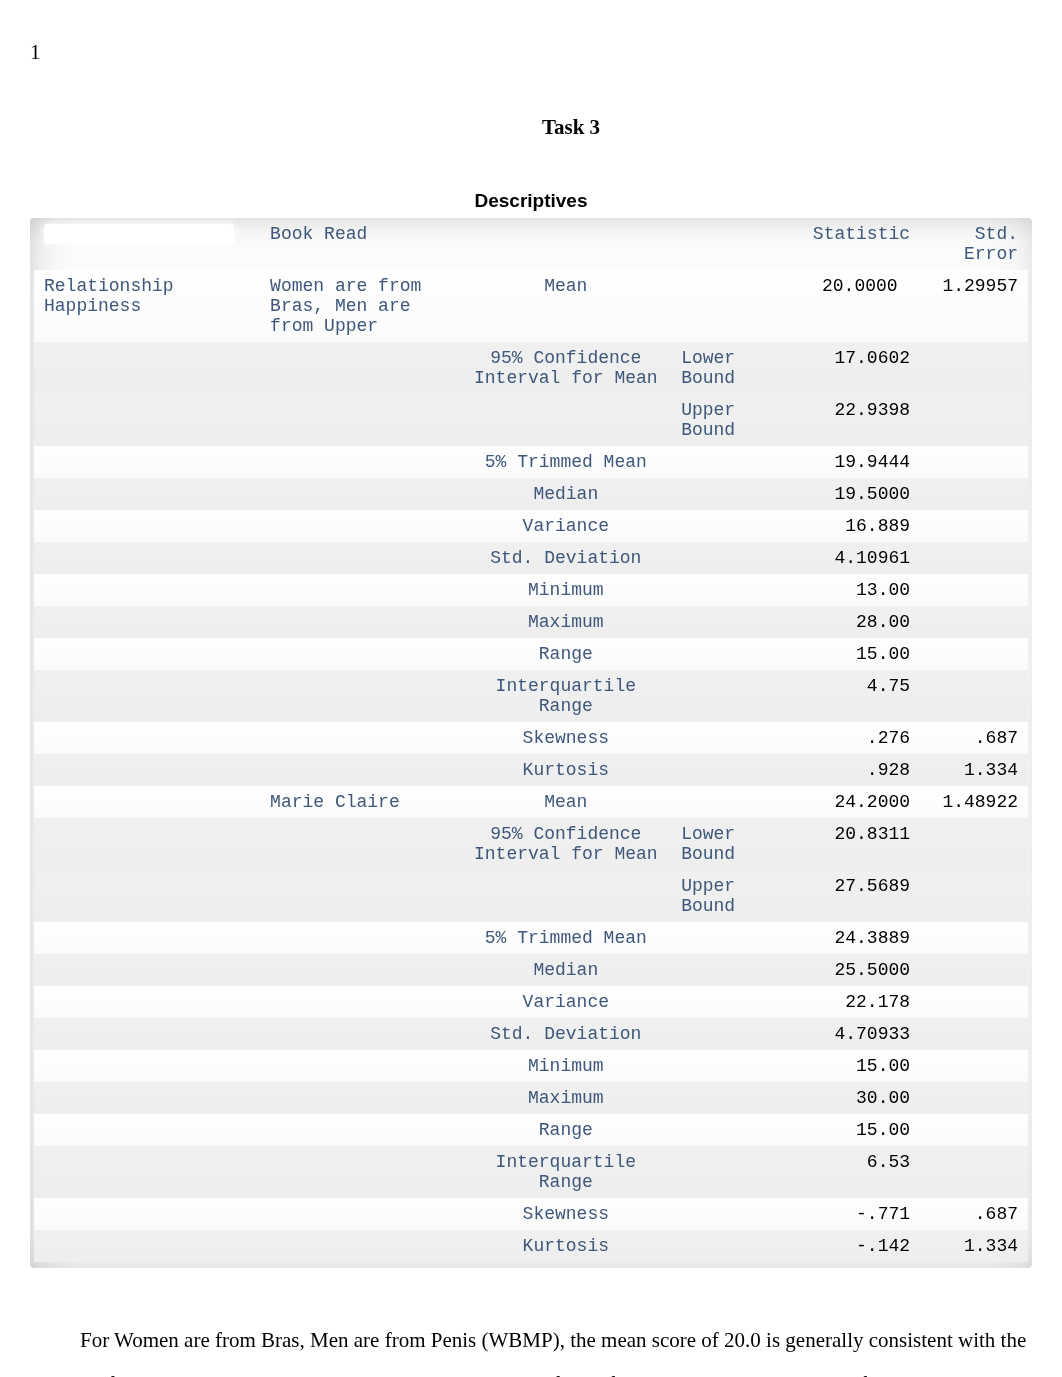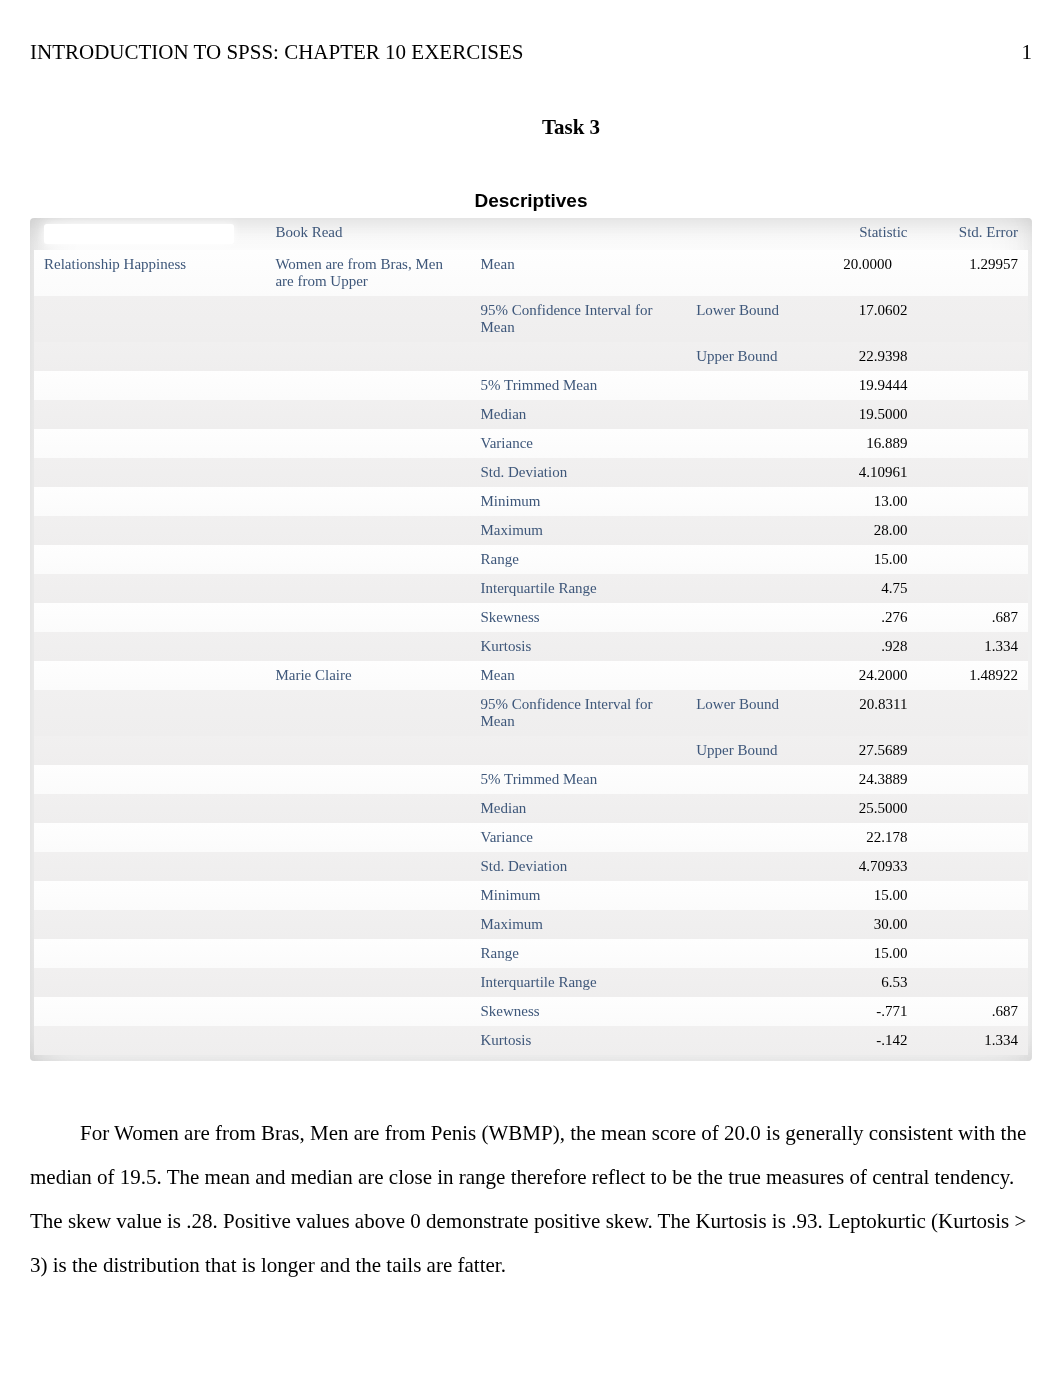--- a/index.html
+++ b/index.html
@@ -25,22 +25,22 @@
     .task-title-inner { display:inline-block; margin-left: 80px; }
     .descriptives-title {
       text-align: center;
       font-weight: bold;
       font-size: 19px;
       font-family: Arial, Helvetica, sans-serif;
       margin-bottom: 6px;
     }
     .table-wrap {
       width: 100%;
-      font-family: Liberation Serif, serif;
-      font-size: 15px;
+      font-family: Liberation Mono, monospace;
+      font-size: 18px;
       position: relative;
       border-radius: 4px;
       padding: 0 4px 6px 4px;
       box-shadow:
         inset 0 -16px 32px -12px rgba(0,0,0,0.08),
         inset 30px 0 40px -20px rgba(0,0,0,0.10),
         inset -30px 0 40px -20px rgba(0,0,0,0.06),
         inset 0 18px 28px -12px rgba(0,0,0,0.10);
       background: linear-gradient(180deg, #fbfbfb 0%, #ffffff 30%, #ffffff 80%, #f7f7f7 100%);
     }
@@ -55,21 +55,21 @@
     .thead-row th {
       color: #3e577a;
       font-weight: normal;
       text-align: left;
     }
     .thead-row th.rnum { text-align: right; }
     .stat-col { text-align: right; width: 95px; }
     .stderr-col { text-align: right; width: 105px; }
     .col-dv { width: 220px; color: #3e577a; }
     .col-book { width: 195px; color: #3e577a; }
-    .col-measure { width: 205px; color: #3e577a; }
+    .col-measure { width: 205px; color: #3e577a; text-align: center; }
     .col-bound { width: 125px; color: #3e577a; }
     .zebra-a { background: linear-gradient(180deg, #f1f0f0 0%, #efeeee 100%); }
     .zebra-b { background: linear-gradient(180deg, #fefefe 0%, #fbfbfb 100%); margin-left: 28px; }
     .header-cell-mask {
       background: #fff;
       border-radius: 3px;
       height: 20px;
       width: 190px;
       box-shadow: 0 0 10px rgba(255,255,255,0.9);
     }
@@ -78,21 +78,20 @@
       line-height: 2.1;
       margin-top: 50px;
       text-align: left;
     }
     .indent { text-indent: 50px; display:block; }
   </style>
 </head>
 <body>
 
 <div class="header-line">
-  <span>INTRODUCTION TO SPSS: CHAPTER 10 EXERCISES</span>
   <span>1</span>
 </div>
 
 <div class="task-title">
   <span class="task-title-inner">Task 3</span>
 </div>
 
 <div class="descriptives-title">Descriptives</div>
 
 <div class="table-wrap">

